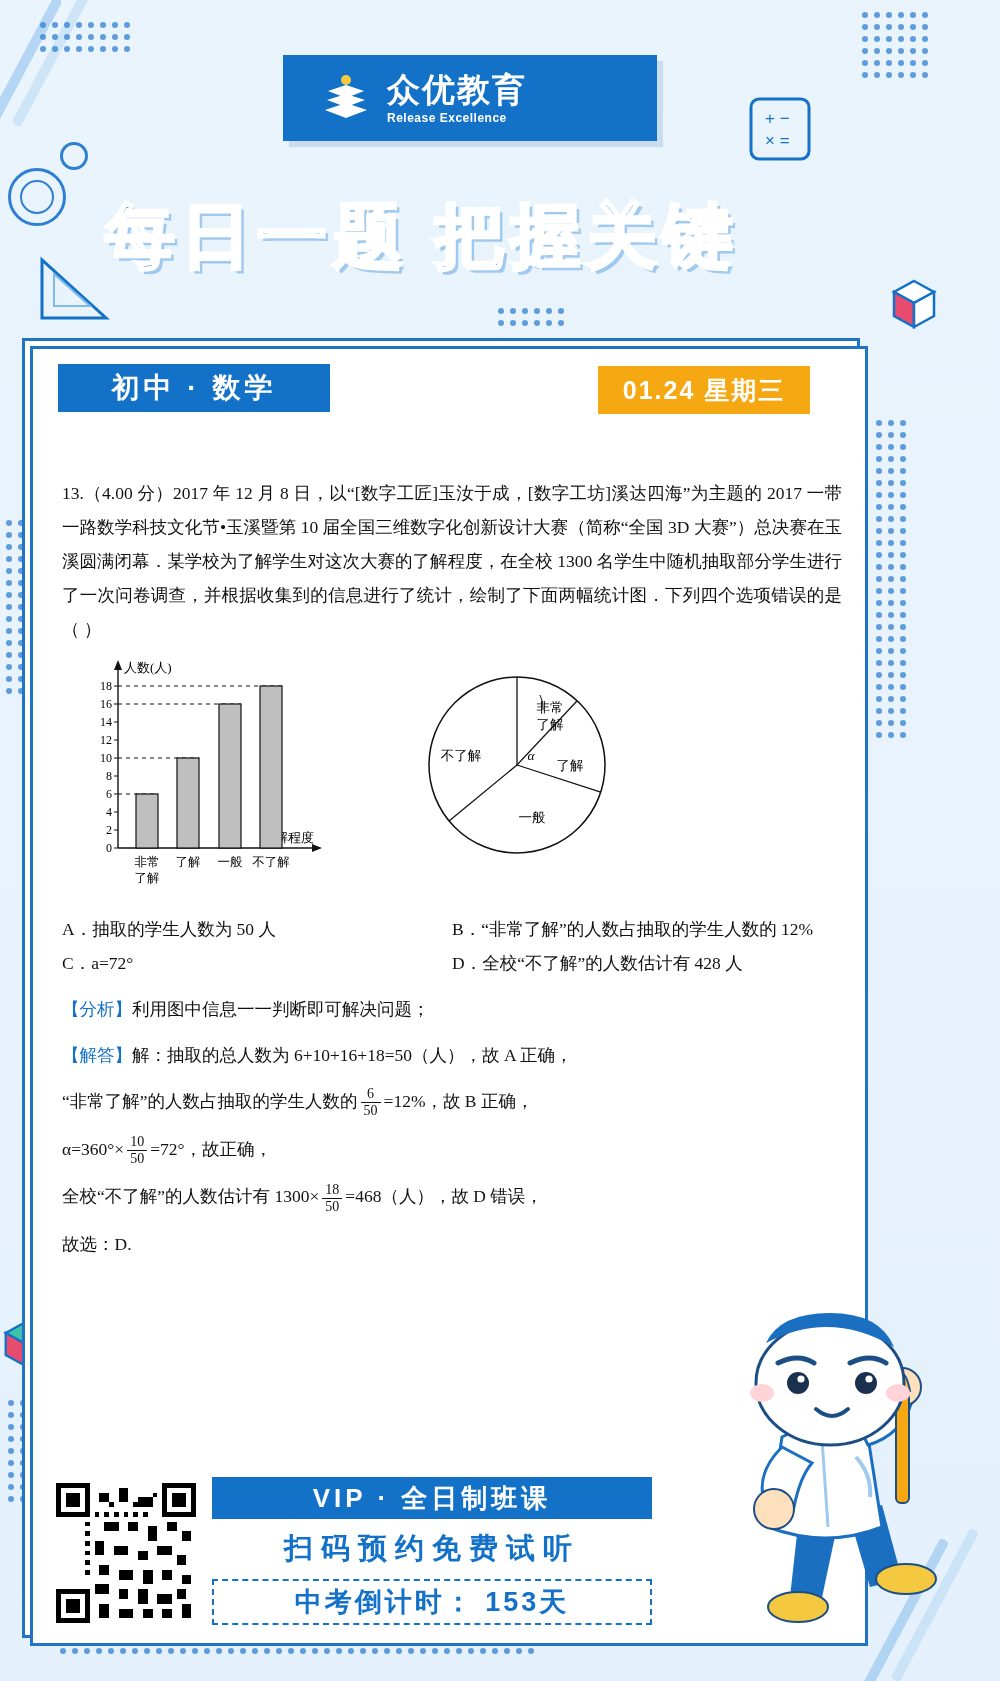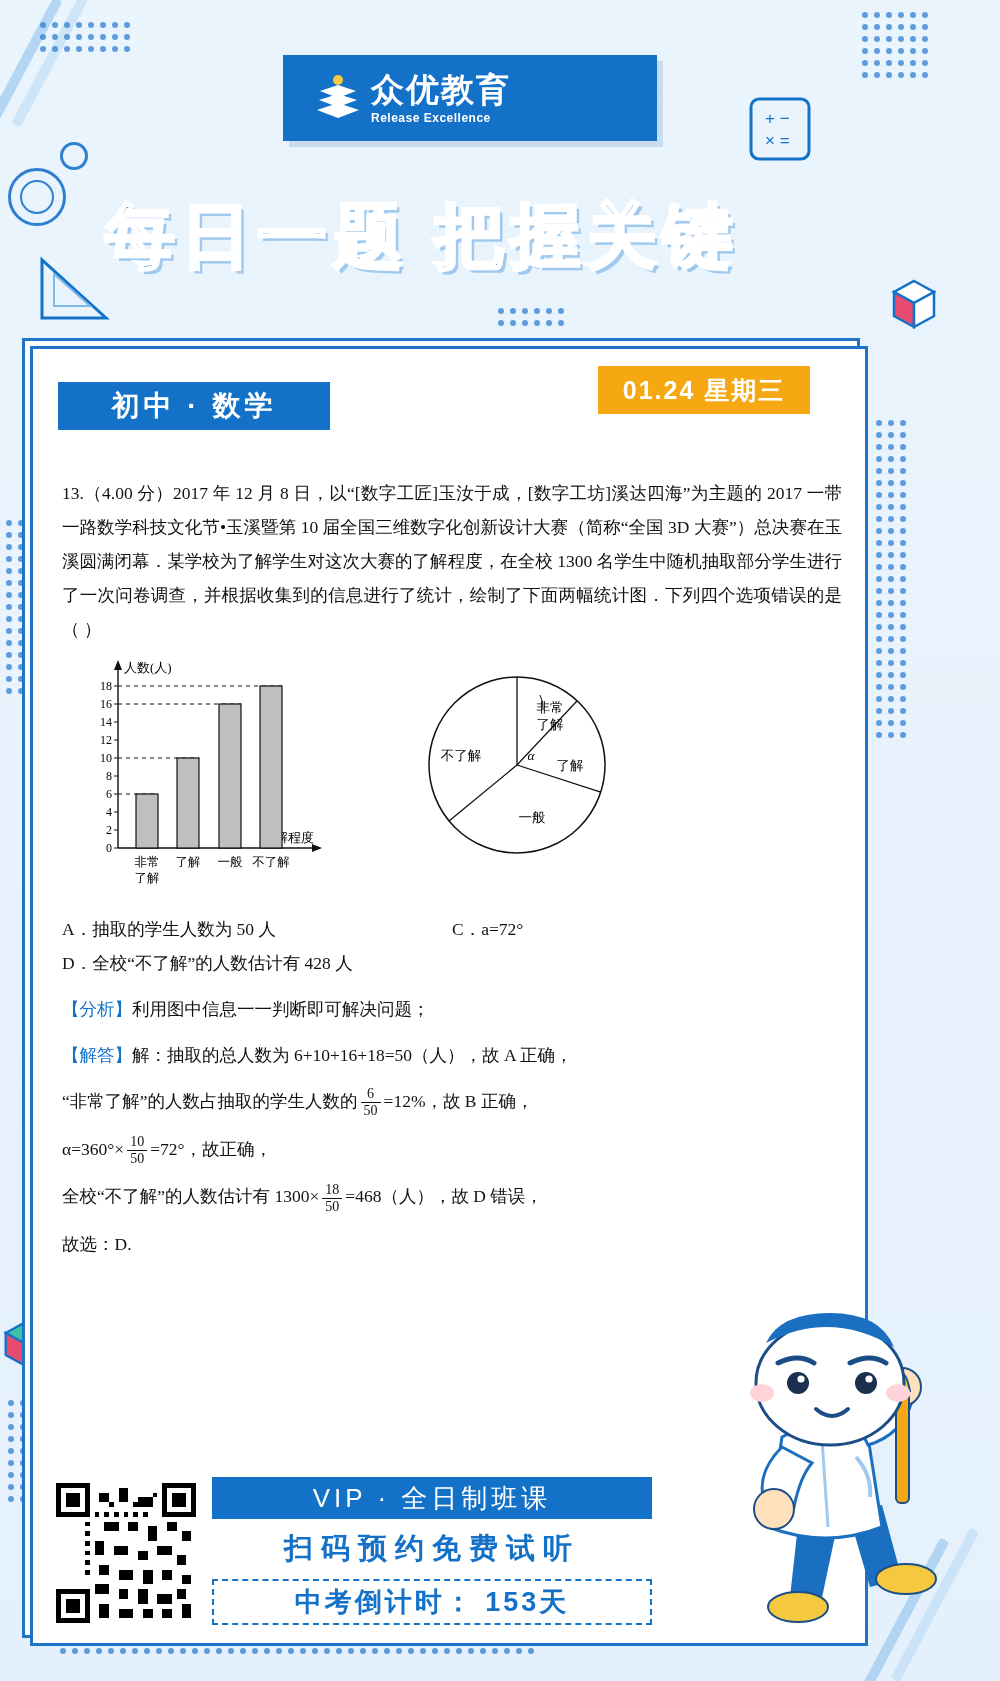--- a/index.html
+++ b/index.html
@@ -21,40 +21,40 @@
     position:absolute;left:22px;top:338px;width:838px;height:1300px;
     border:3px solid #1f74c8;background:#ffffff;
   }
   .frame-inner{
     position:absolute;left:30px;top:346px;width:838px;height:1300px;
     border:3px solid #1f74c8;background:#ffffff;
   }
   
   .logo{
     position:absolute;left:283px;top:55px;width:374px;height:86px;
-    background:#1372c8;display:flex;align-items:center;gap:6px;padding-left:28px;
+    background:#1372c8;display:flex;align-items:center;gap:14px;padding-left:36px;
     box-shadow:6px 6px 0 rgba(20,90,160,.15);
   }
   .logo-mark{width:54px;height:54px;position:relative;flex:0 0 auto;}
   .logo-text{color:#fff;line-height:1;}
   .logo-cn{font-size:33px;font-weight:bold;letter-spacing:2px;}
   .logo-en{font-size:12px;font-weight:bold;margin-top:6px;letter-spacing:.5px;}
   
   .headline{
     position:absolute;left:105px;top:190px;width:740px;height:94px;
     font-size:70px;font-weight:bold;letter-spacing:6px;color:#1372c8;
     -webkit-text-stroke:3px #ffffff;
     text-shadow:
       4px 4px 0 #9fc9ee,
       0 0 0 #fff;
     white-space:nowrap;
   }
   
   .subject-chip{
-    position:absolute;left:58px;top:382px;width:272px;height:48px;
+    position:absolute;left:58px;top:364px;width:272px;height:48px;
     background:#1372c8;color:#fff;font-size:28px;font-weight:bold;
     display:flex;align-items:center;justify-content:center;letter-spacing:4px;
   }
   .date-chip{
     position:absolute;left:598px;top:366px;width:212px;height:48px;
     background:#f5a812;color:#ffffff;font-size:25px;font-weight:bold;
     display:flex;align-items:center;justify-content:center;letter-spacing:2px;
   }
   
   .content{
@@ -76,21 +76,21 @@
   .bar-fig{position:absolute;left:4px;top:0;}
   .pie-fig{position:absolute;left:330px;top:8px;}
   
   .mascot{position:absolute;right:30px;bottom:44px;width:300px;height:330px;}
   
   .qr{
     position:absolute;left:56px;bottom:58px;width:140px;height:140px;background:#fff;
   }
   .vip{
     position:absolute;left:212px;bottom:162px;width:440px;height:42px;background:#1372c8;
-    color:#fff;font-size:26px;font-weight:normal;letter-spacing:4px;
+    color:#fff;font-size:26px;font-weight:bold;letter-spacing:4px;
     display:flex;align-items:center;justify-content:center;
   }
   .scan{
     position:absolute;left:212px;bottom:112px;width:440px;height:40px;
     color:#1372c8;font-size:29px;font-weight:bold;letter-spacing:8px;
     display:flex;align-items:center;justify-content:center;
   }
   .countdown{
     position:absolute;left:212px;bottom:56px;width:440px;height:46px;
     border:2px dashed #1372c8;color:#1372c8;font-size:27px;font-weight:bold;letter-spacing:3px;
@@ -499,20 +499,21 @@
           <text x="140" y="162">一般</text>
           <text x="69" y="100">不了解</text>
           <text x="139" y="100" font-style="italic">α</text>
         </g>
       </svg>
     </div>
   </div>
 
   <div class="options">
     <div class="opt">A．抽取的学生人数为 50 人</div>
+    <div class="opt">B．“非常了解”的人数占抽取的学生人数的 12%</div>
     <div class="opt">C．a=72°</div>
     <div class="opt">D．全校“不了解”的人数估计有 428 人</div>
   </div>
 
   <div class="sol">
     <p>
       <span class="tag">【分析】</span><span>利用图中信息一一判断即可解决问题；</span>
     </p>
     <p>
       <span class="tag">【解答】</span><span>解：抽取的总人数为 6+10+16+18=50（人），故 A 正确，</span>

